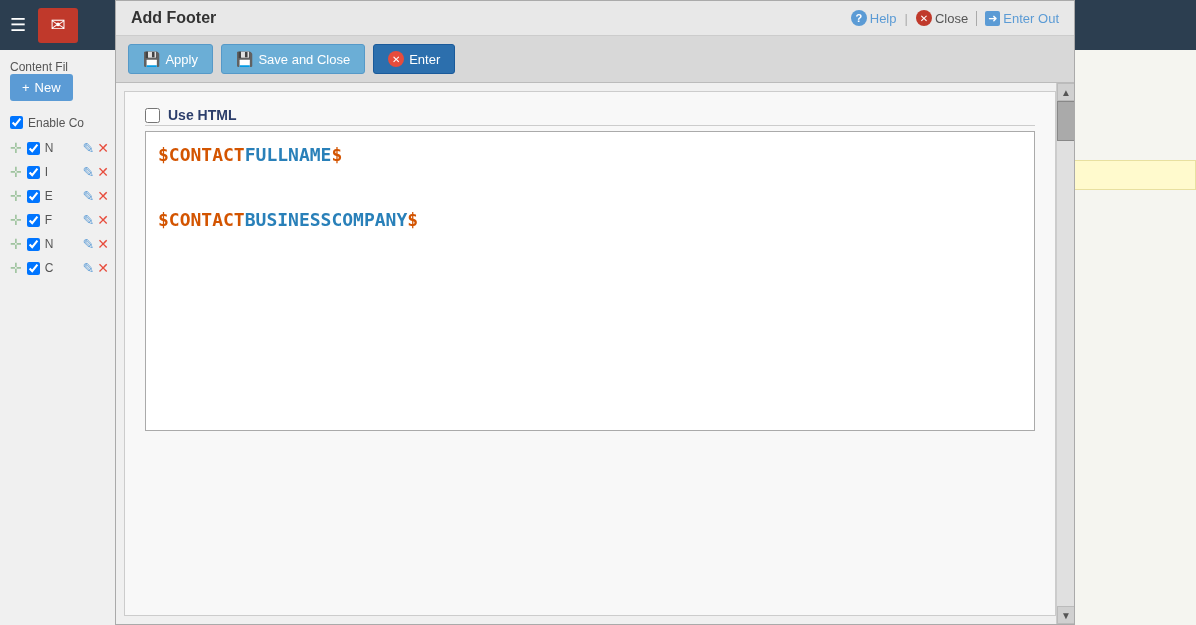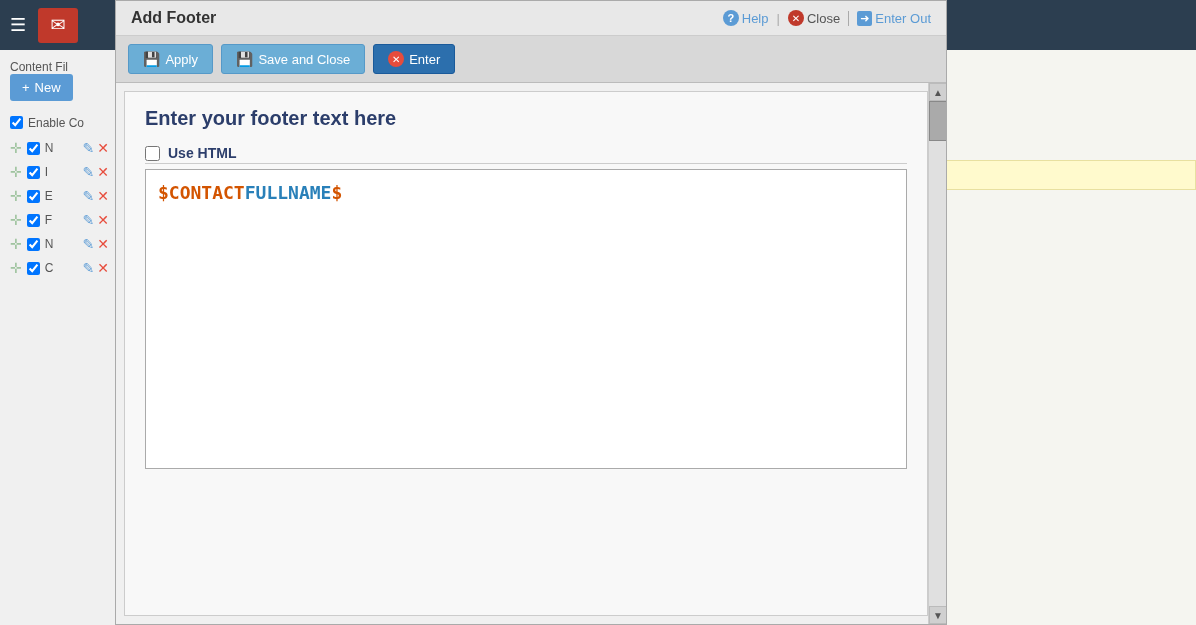--- a/index.html
+++ b/index.html
@@ -102,21 +102,21 @@
       top: 110px; left: 0; right: 0;
       height: 30px;
       background: #fffacd;
       border: 1px solid #e8e0a0;
     }
 
     
     .modal {
       position: absolute;
       top: 0; left: 115px;
-      width: 832px;
+      width: 960px;
       height: 625px;
       background: #f0f0f0;
       border: 1px solid #aaa;
       display: flex;
       flex-direction: column;
     }
 
     
     .modal-header {
       background: #e8e8e8;
@@ -385,33 +385,34 @@
     </button>
     <button class="btn-toolbar btn-cancel">
       <span style="background:#e74c3c;color:white;border-radius:50%;width:16px;height:16px;display:inline-flex;align-items:center;justify-content:center;font-size:10px;">✕</span>
       <span>Enter</span>
     </button>
   </div>
 
   <div class="modal-body">
 
     <div class="modal-scroll-area">
-      <div class="footer-text-header">Enter your footer text here</div>
 
       <div class="use-html-row">
         <input type="checkbox" style="width: 15px; height: 15px;">
         <label class="use-html-label">Use HTML</label>
       </div>
 
       <div style="border:1px solid #aaa;background:white;min-height:300px;padding:12px;font-family:monospace;font-size:18px;">
         <span class="footer-content-line">
           <span style="color:#d35400;font-weight:bold;">$CONTACT</span><span style="color:#2980b9;font-weight:bold;">FULLNAME</span><span style="color:#d35400;font-weight:bold;">$</span>
         </span><br>
         <br>
-        <br>
+        <span class="footer-content-line">
+          <span style="color:#d35400;font-weight:bold;">$CONTACT</span><span style="color:#2980b9;font-weight:bold;">BUSINESSCOMPANY</span><span style="color:#d35400;font-weight:bold;">$</span>
+        </span><br>
       </div>
     </div>
 
     <div class="modal-scrollbar">
       <div class="scrollbar-arrow">▲</div>
       <div class="scrollbar-thumb"></div>
       <div class="scrollbar-arrow" style="position:absolute;bottom:0;left:0;">▼</div>
     </div>
   </div>
 </div>

